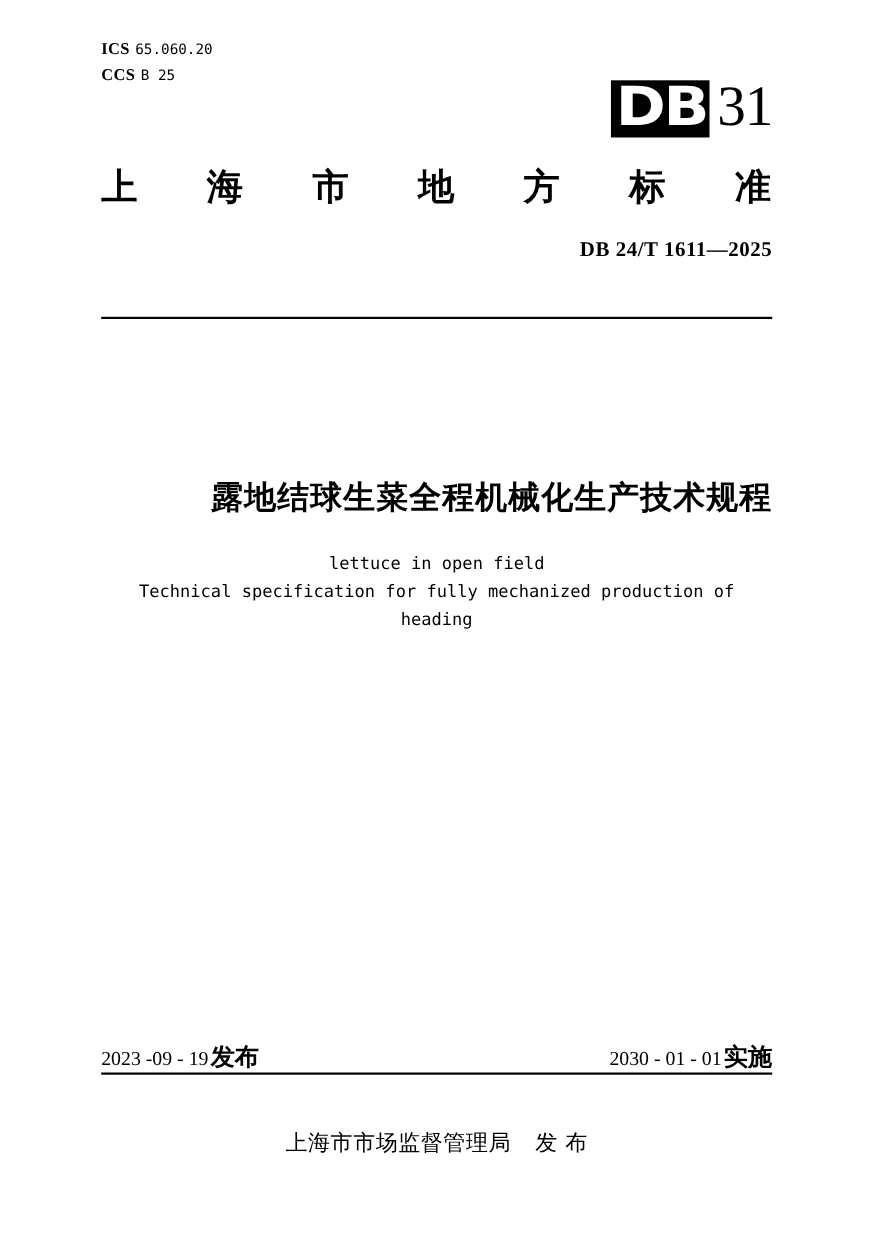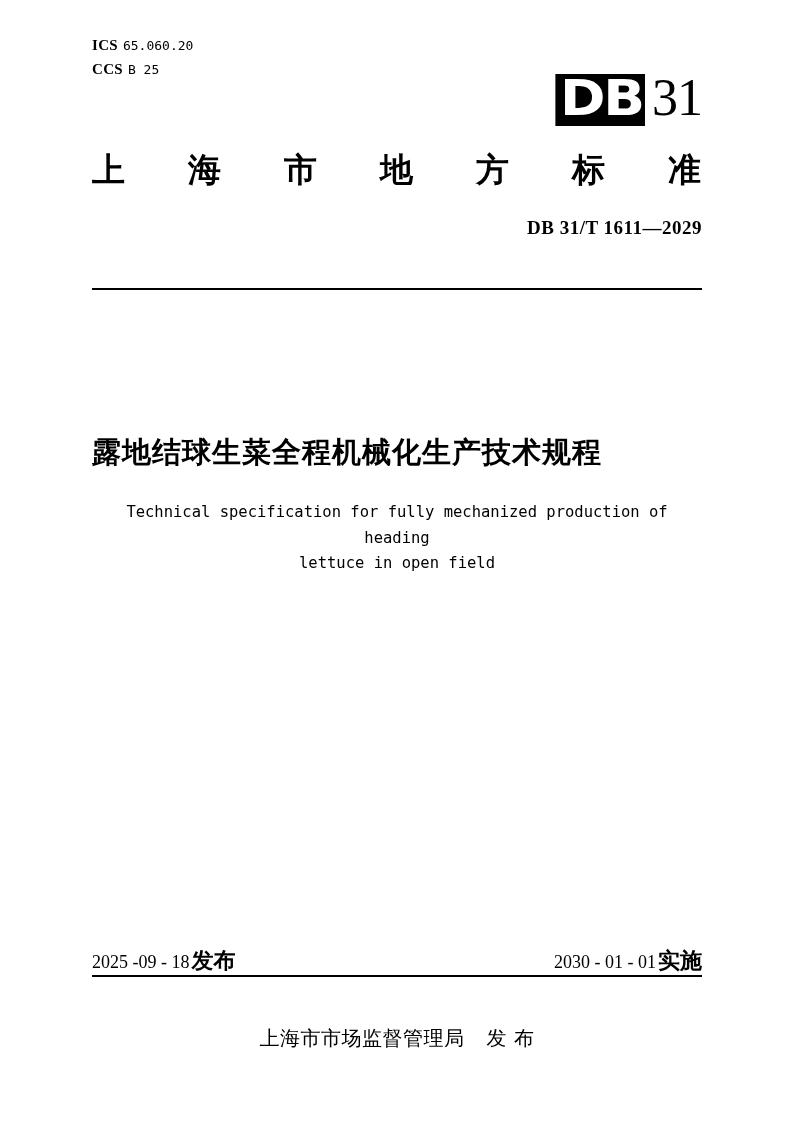--- a/index.html
+++ b/index.html
@@ -114,21 +114,21 @@
     height: 2px;
     background: #000;
   }
 
   
   .doc-title-cn {
     position: absolute;
     left: 92px;
     right: 92px;
     top: 433px;
-    text-align: left;
+    text-align: right;
     font-family: "DejaVu Sans", sans-serif;
     font-weight: 700;
     font-size: 29px;
     letter-spacing: 1px;
   }
   .doc-title-en {
     position: absolute;
     left: 105px;
     right: 105px;
     top: 500px;
@@ -207,32 +207,32 @@
   <div class="std-title">
     <span>上</span>
     <span>海</span>
     <span>市</span>
     <span>地</span>
     <span>方</span>
     <span>标</span>
     <span>准</span>
   </div>
 
-  <div class="std-no">DB 31/T 1611—2029</div>
+  <div class="std-no">DB 24/T 1611—2025</div>
 
   <div class="rule-top"></div>
 
   <div class="doc-title-cn">露地结球生菜全程机械化生产技术规程</div>
   <div class="doc-title-en">
+    <div>lettuce in open field</div>
     <div>Technical specification for fully mechanized production of heading</div>
-    <div>lettuce in open field</div>
   </div>
 
   <div class="date-left">
-    <span>2025 -09 - 18</span><span class="date-cn">发布</span>
+    <span>2023 -09 - 19</span><span class="date-cn">发布</span>
   </div>
   <div class="date-right">
     <span>2030 - 01 - 01</span><span class="date-cn">实施</span>
   </div>
 
   <div class="rule-bottom"></div>
 
   <div class="publisher">
     <span>上海市市场监督管理局</span><span class="gap"></span><span>发  布</span>
   </div>

